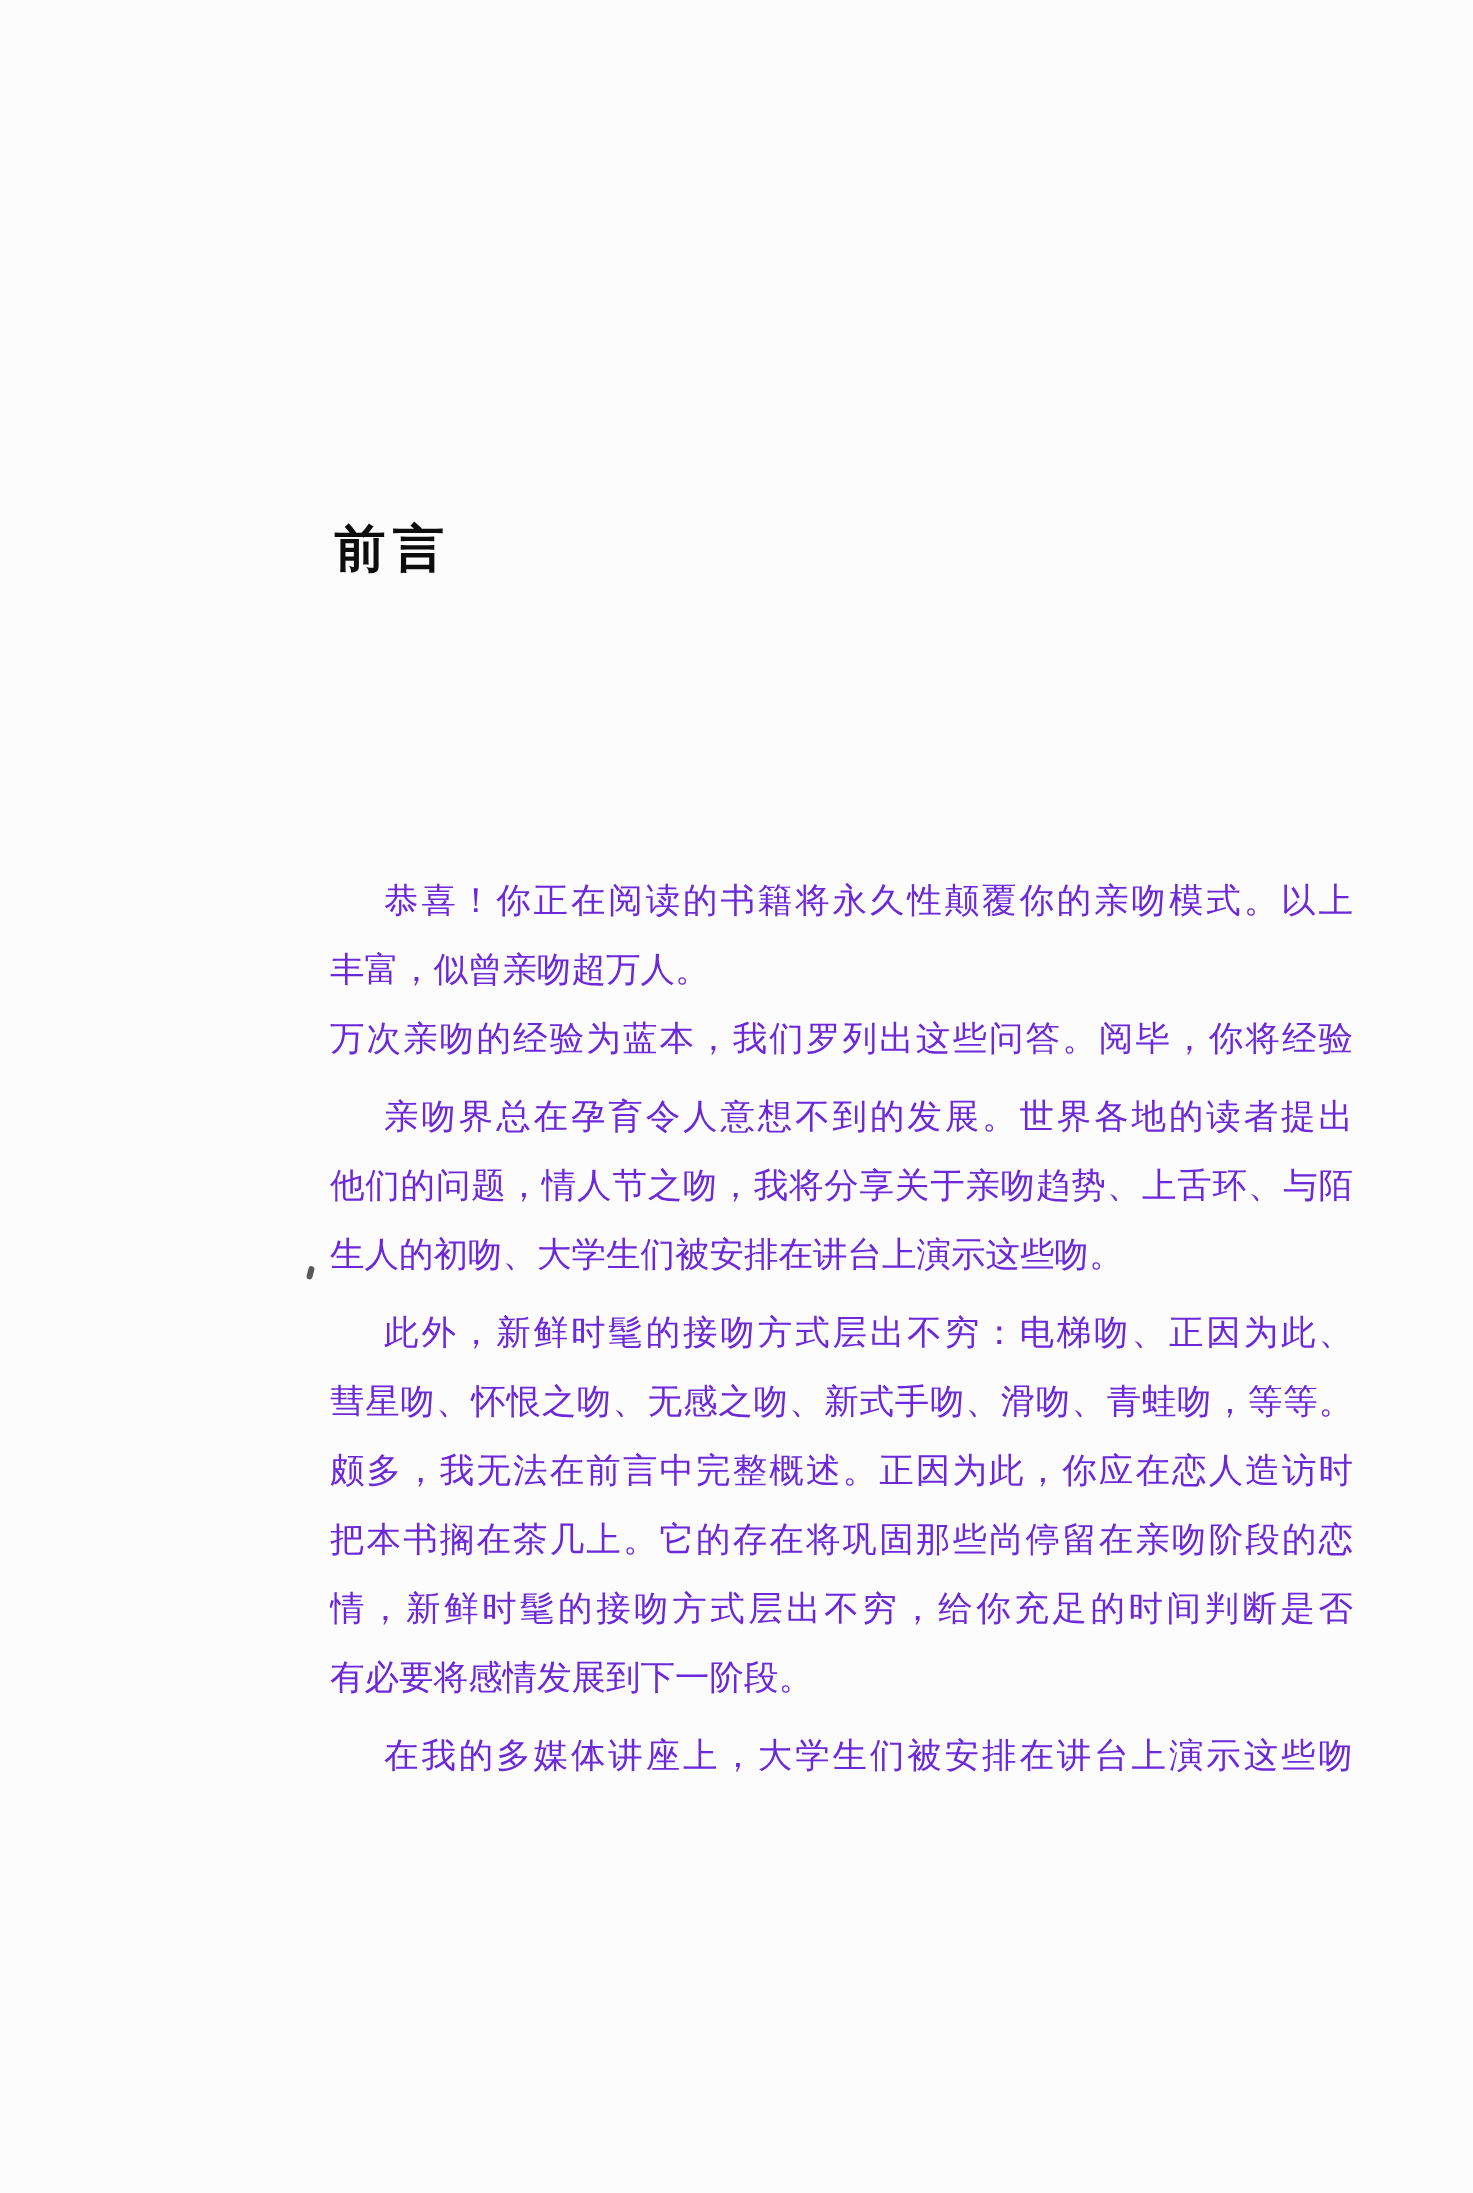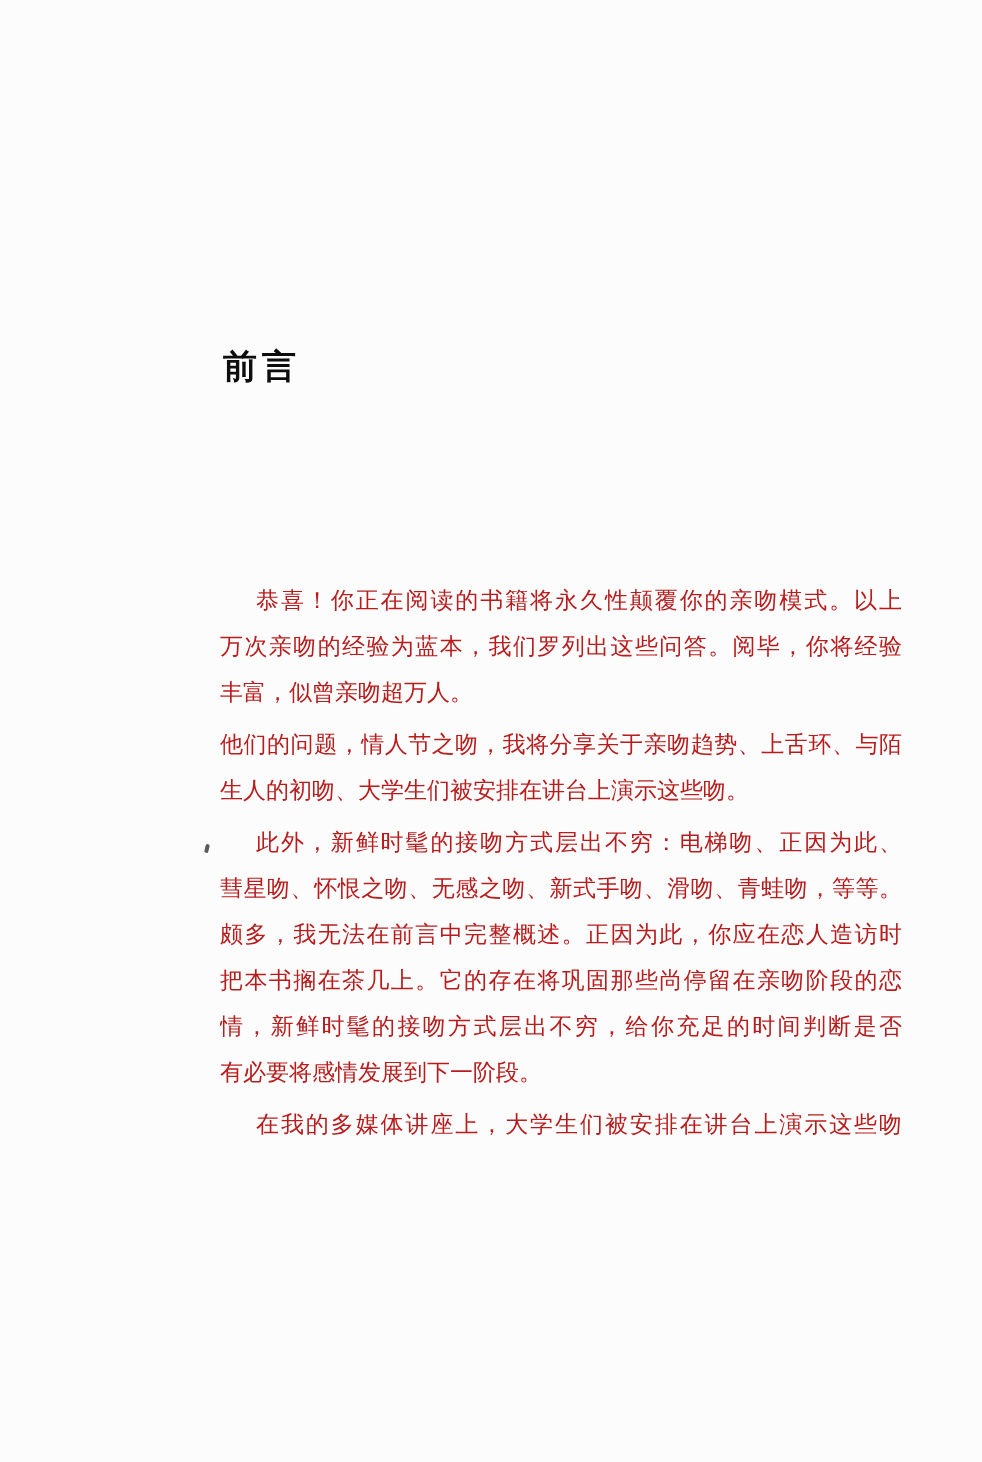--- a/index.html
+++ b/index.html
@@ -36,21 +36,21 @@
     width: 682px;
   }
   .para {
     margin: 0 0 6px 0;
     padding: 0;
   }
   .line {
     height: 46px;
     line-height: 46px;
     font-size: 23px;
-    color: #b91c1c;
+    color: #6d28d9;
     text-align: justify;
     text-align-last: justify;
     overflow: hidden;
   }
   .line.first {
     text-indent: 36px;
   }
   .line.end {
     text-align-last: left;
   }
@@ -102,25 +102,26 @@
 <body>
 
 <div class="page">
 
   <h1 class="title">前言</h1>
 
   <div class="text-block">
 
     <div class="para">
       <div class="line first">恭喜！你正在阅读的书籍将永久性颠覆你的亲吻模式。以上</div>
+      <div class="line end">丰富，似曾亲吻超万人。</div>
       <div class="line">万次亲吻的经验为蓝本，我们罗列出这些问答。阅毕，你将经验</div>
-      <div class="line end">丰富，似曾亲吻超万人。</div>
     </div>
 
     <div class="para">
+      <div class="line first">亲吻界总在孕育令人意想不到的发展。世界各地的读者提出</div>
       <div class="line">他们的问题，情人节之吻，我将分享关于亲吻趋势、上舌环、与陌</div>
       <div class="line end">生人的初吻、大学生们被安排在讲台上演示这些吻。</div>
     </div>
 
     <div class="para">
       <div class="line first">此外，新鲜时髦的接吻方式层出不穷：电梯吻、正因为此、</div>
       <div class="line">彗星吻、怀恨之吻、无感之吻、新式手吻、滑吻、青蛙吻，等等。</div>
       <div class="line">颇多，我无法在前言中完整概述。正因为此，你应在恋人造访时</div>
       <div class="line">把本书搁在茶几上。它的存在将巩固那些尚停留在亲吻阶段的恋</div>
       <div class="line">情，新鲜时髦的接吻方式层出不穷，给你充足的时间判断是否</div>

